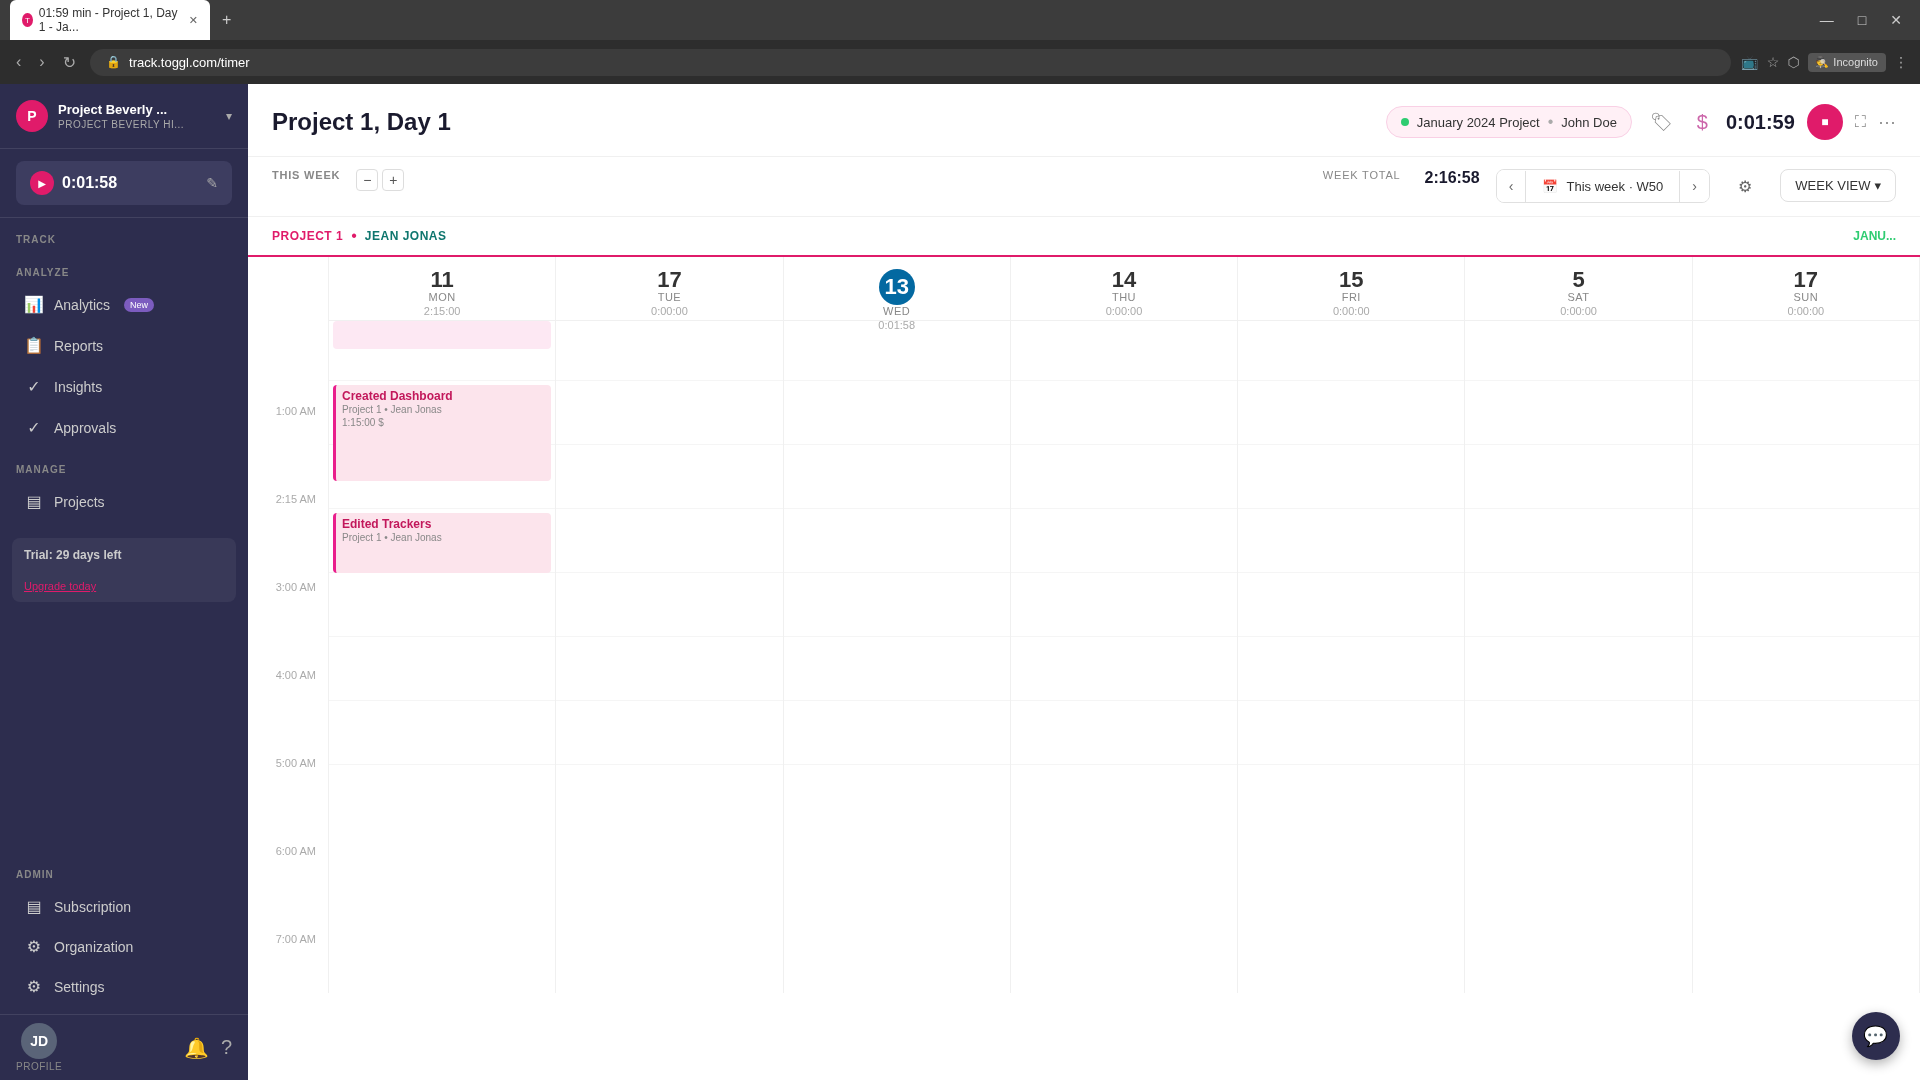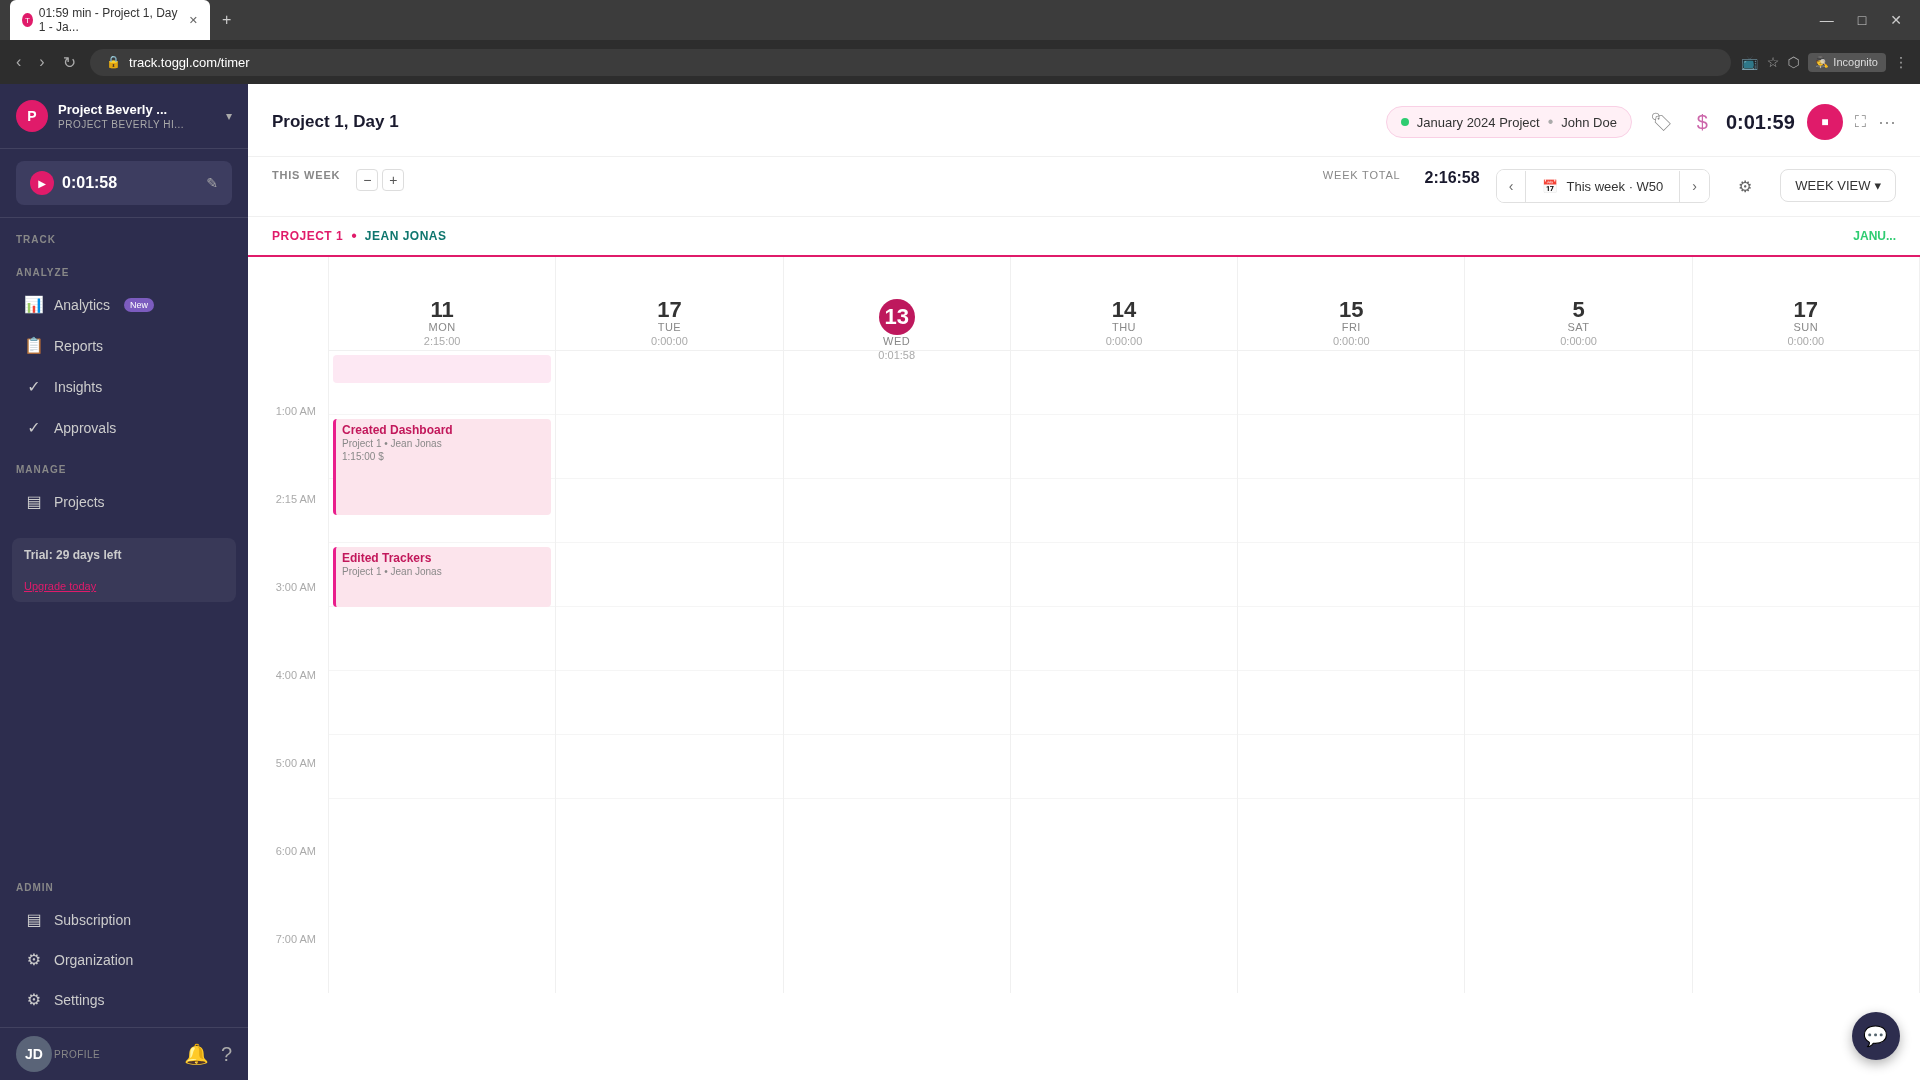--- a/index.html
+++ b/index.html
@@ -200,21 +200,21 @@
     .main { flex: 1; display: flex; flex-direction: column; background: #fff; overflow: hidden; }
 
     
     .page-header {
       padding: 20px 24px 16px;
       display: flex;
       align-items: center;
       justify-content: space-between;
       border-bottom: 1px solid #f0f0f0;
     }
-    .page-title { font-size: 17px; font-weight: 700; color: #1a1a2e; }
+    .page-title { font-size: 24px; font-weight: 700; color: #1a1a2e; }
 
     .header-right {
       display: flex;
       align-items: center;
       gap: 12px;
     }
     .project-badge {
       background: #fff0f6;
       border: 1px solid #f9d0e5;
       border-radius: 20px;
@@ -351,30 +351,29 @@
     .day-col { border-right: 1px solid #f0f0f0; position: relative; }
     .day-header {
       height: 60px;
       padding: 8px;
       text-align: center;
       border-bottom: 1px solid #f0f0f0;
       position: sticky;
       top: 44px;
       background: #fff;
       z-index: 5;
-      margin-top: 34px;
     }
     .day-num {
       font-size: 22px;
       font-weight: 600;
       color: #333;
       line-height: 1;
     }
     .day-num.today {
-      background: #be185d;
+      background: #0369a1;
       color: white;
       border-radius: 50%;
       width: 36px;
       height: 36px;
       display: flex;
       align-items: center;
       justify-content: center;
       margin: 0 auto;
       text-align: right;
     }
@@ -555,21 +554,21 @@
         <span class="nav-item-icon">⚙</span>
         <span>Organization</span>
       </div>
 
       <div class="nav-item">
         <span class="nav-item-icon">⚙</span>
         <span>Settings</span>
       </div>
 
       <div style="display: flex; align-items: center; padding: 8px 16px; border-top: 1px solid rgba(255,255,255,0.1); margin-top: 8px; gap: 12px;">
-        <div style="display: flex; flex-direction: row; align-items: center; gap: 2px;">
+        <div style="display: flex; flex-direction: column; align-items: center; gap: 2px;">
           <div class="profile-avatar">JD</div>
           <span class="profile-label">PROFILE</span>
         </div>
         <span style="color: #aaa; font-size: 20px; cursor: pointer; margin-left: auto;">🔔</span>
         <span style="color: #aaa; font-size: 20px; cursor: pointer;">?</span>
       </div>
     </div>
   </div>
 
   <div class="main">

